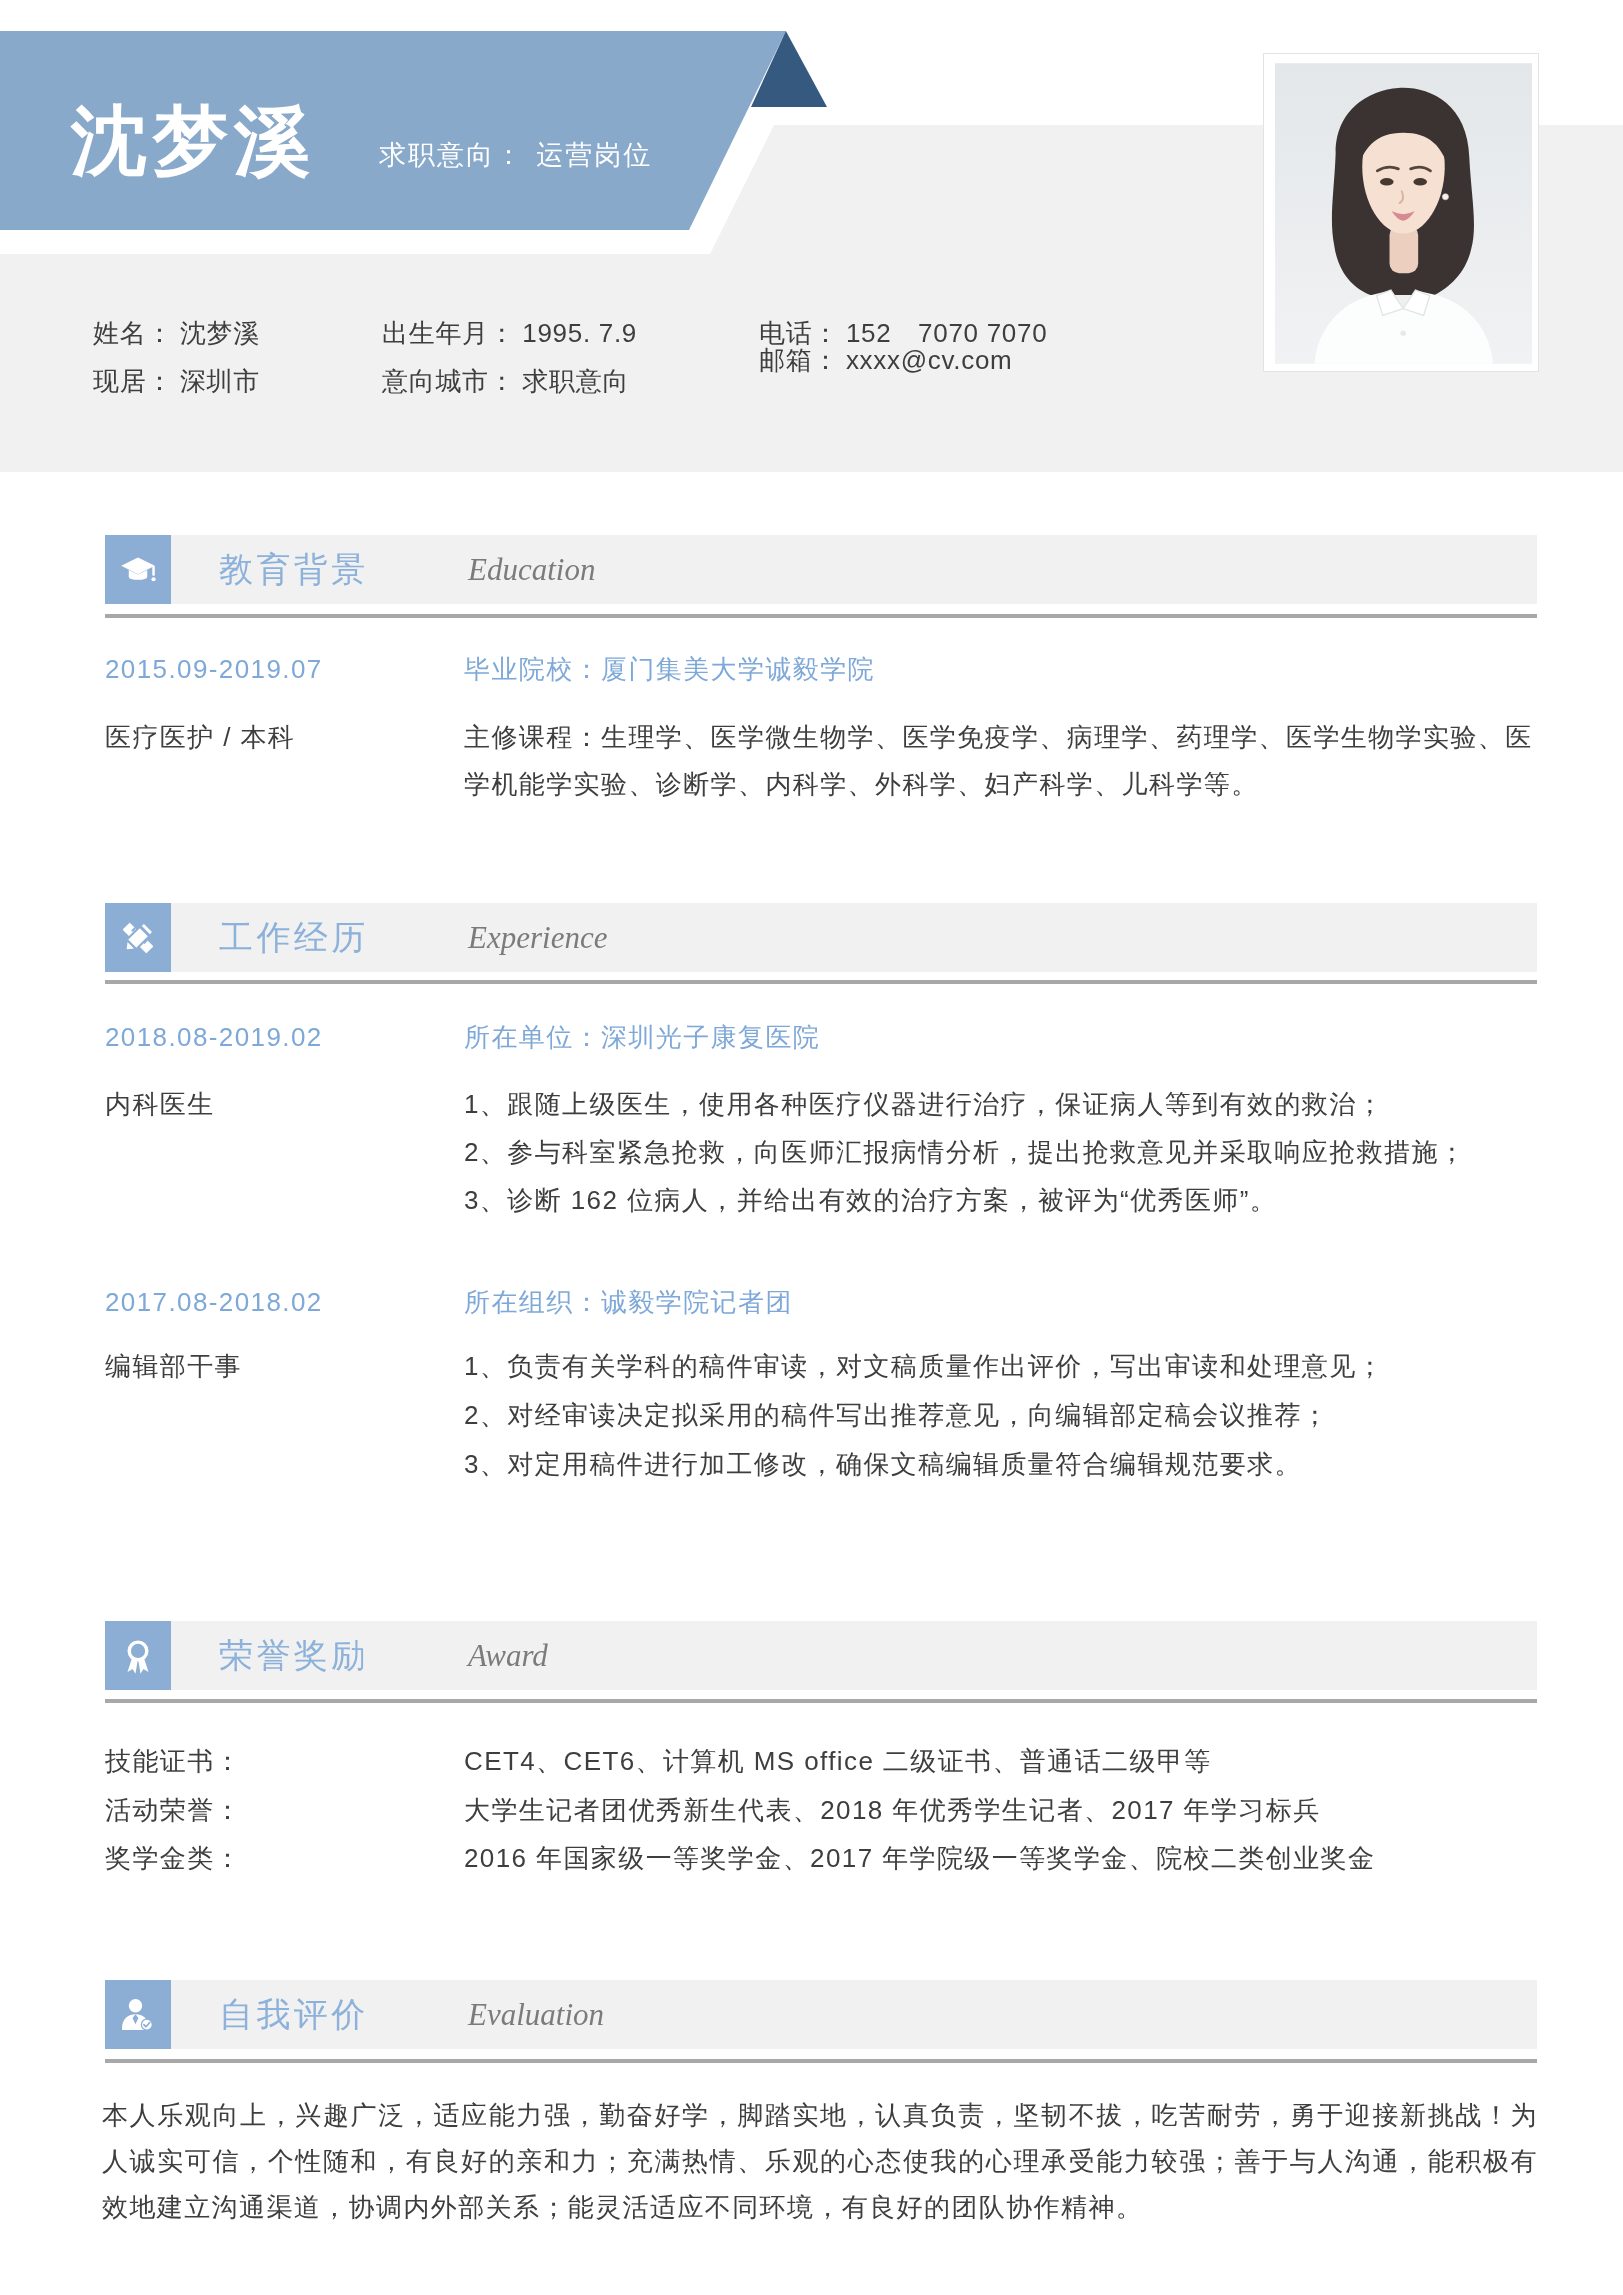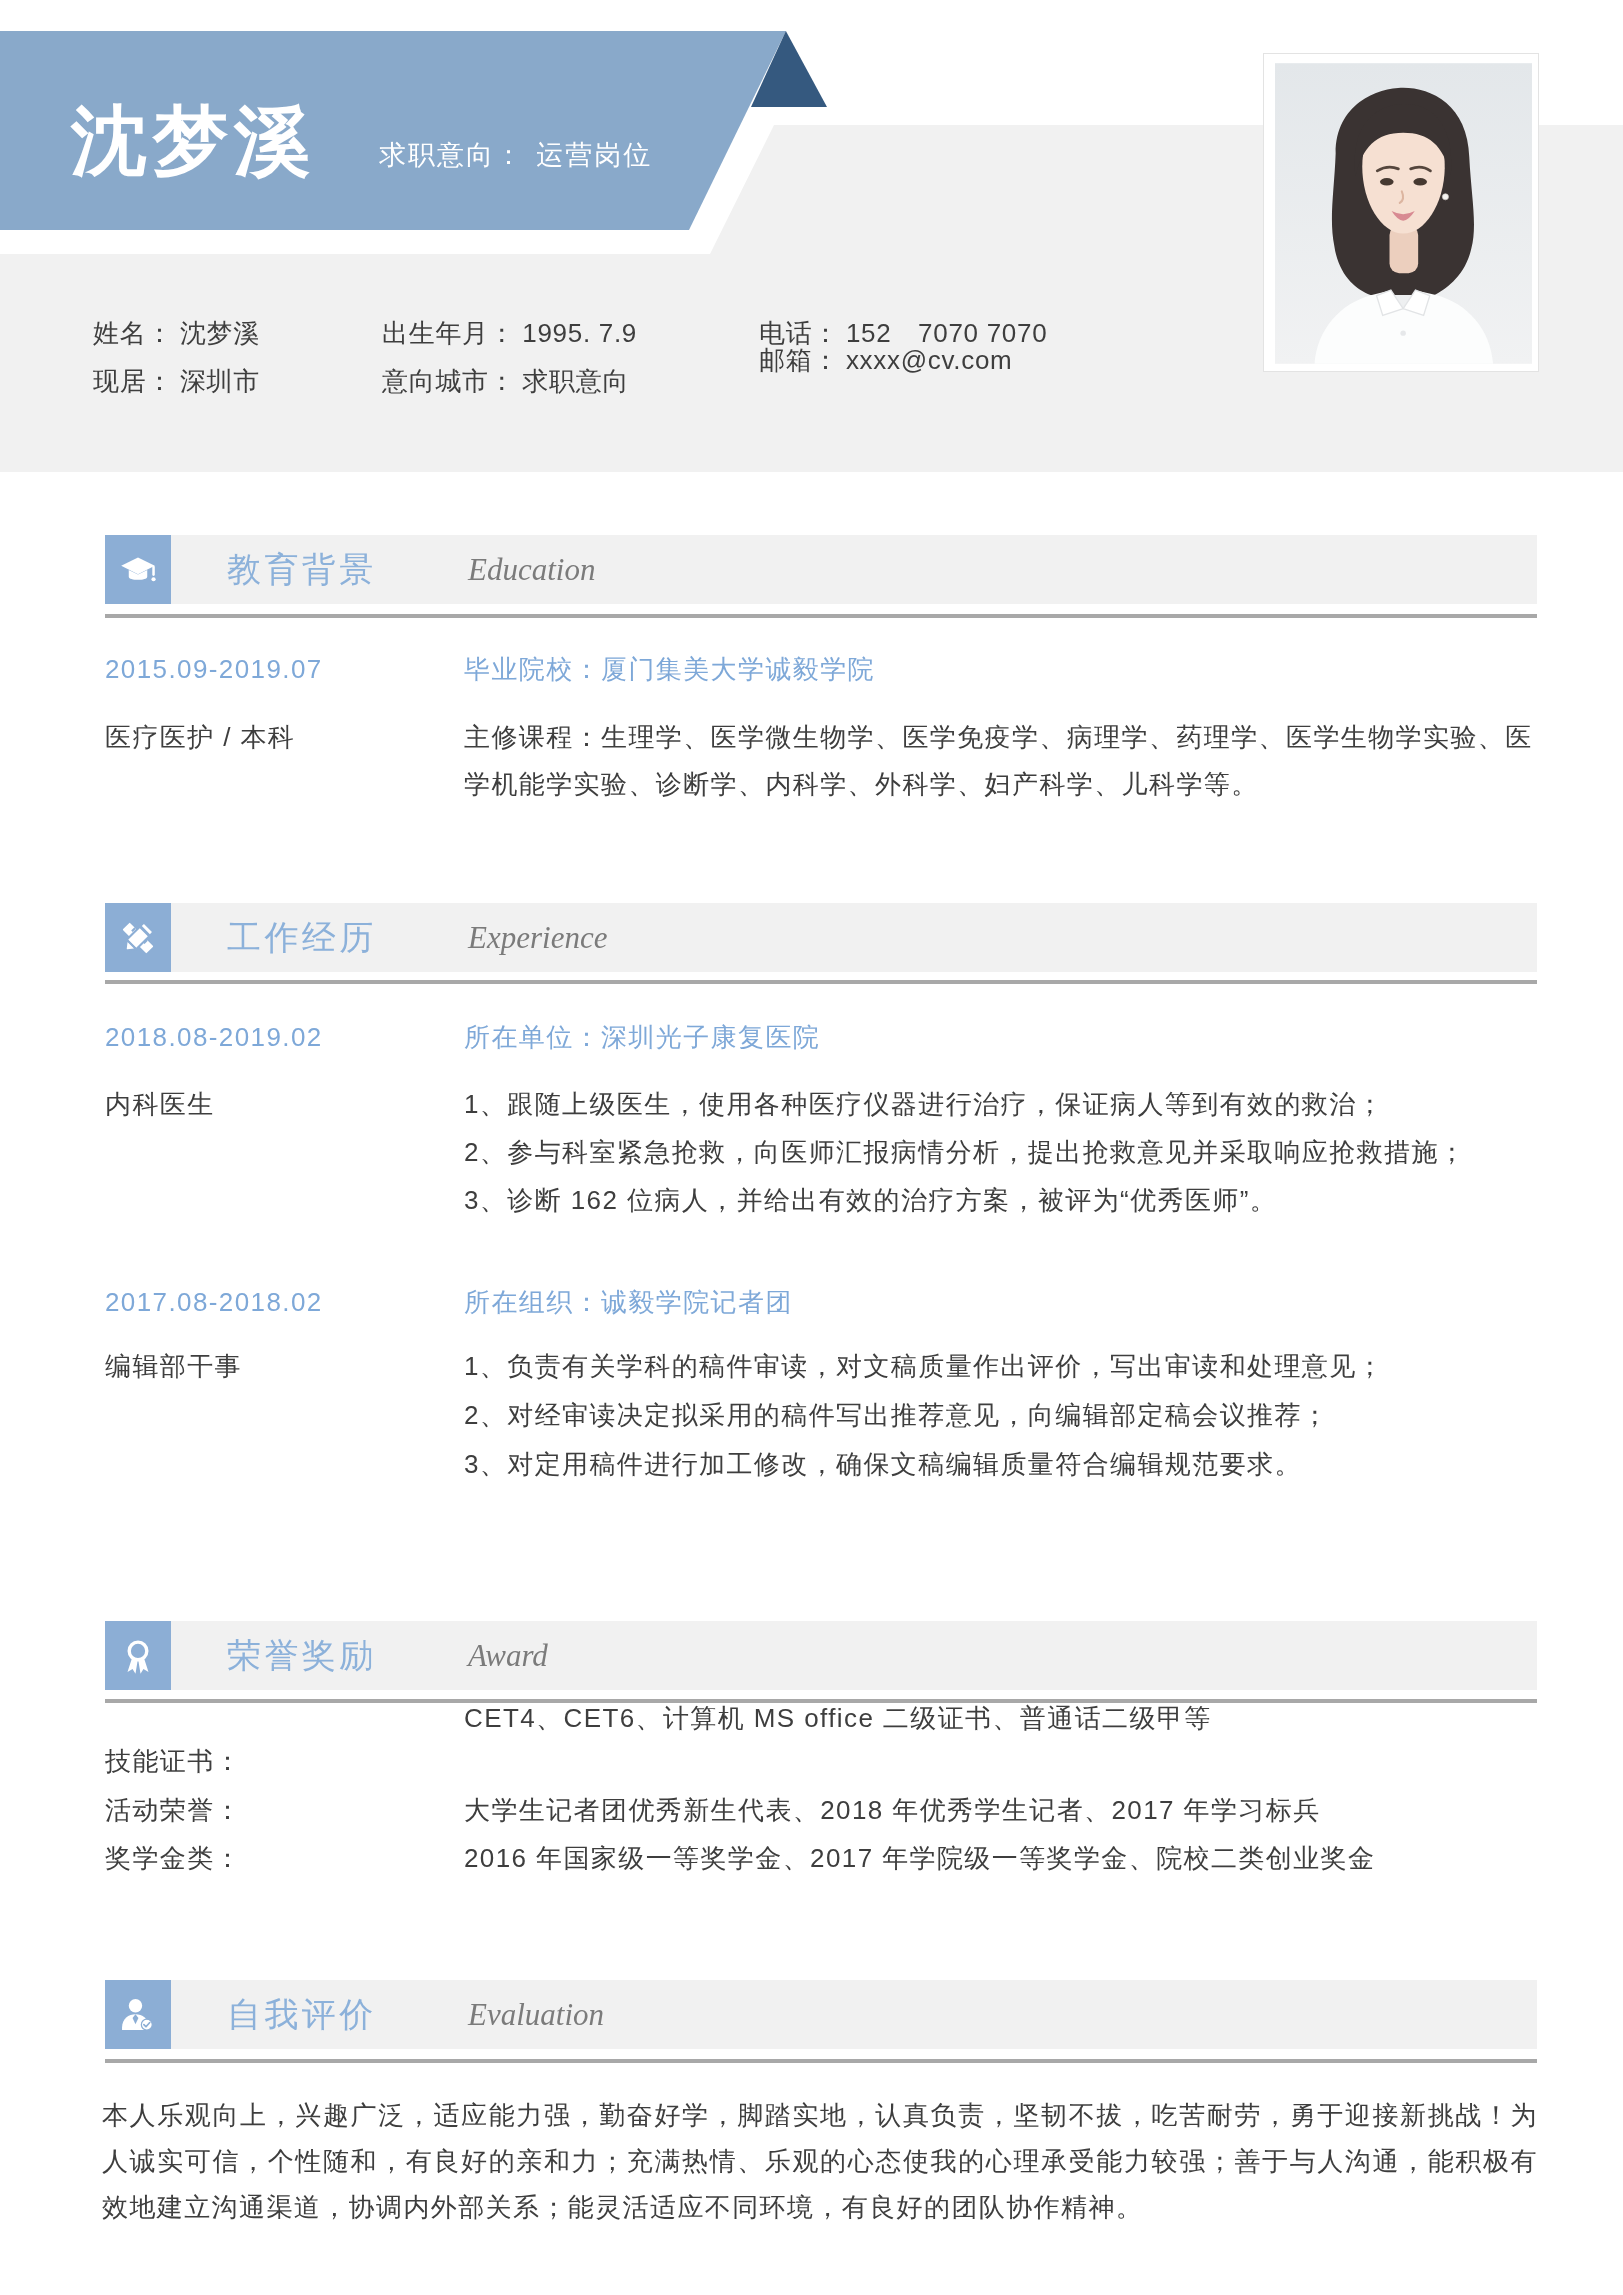--- a/index.html
+++ b/index.html
@@ -40,21 +40,21 @@
   
   .photo-frame{left:1263px;top:53px;width:276px;height:319px;background:#ffffff;border:0.7px solid #e3e3e3;}
   .photo{left:1275px;top:63px;width:257px;height:301px;}
 
   
   .sec-icon{position:absolute;left:105px;width:66px;height:69px;background:var(--icon-blue);
             display:flex;align-items:center;justify-content:center;}
   .sec-icon svg{width:42px;height:42px;}
   .sec-bar{position:absolute;left:171px;width:1366px;height:69px;background:var(--bar-gray);}
   .sec-cn{position:absolute;left:48px;top:0;height:69px;line-height:69px;
-          font-size:34px;letter-spacing:3.4px;color:var(--title-blue);margin-left:8px;}
+          font-size:34px;letter-spacing:3.4px;color:var(--title-blue);}
   .sec-en{position:absolute;left:297px;top:0;height:69px;line-height:69px;
           font-size:31px;color:var(--english-gray);font-style:italic;
           font-family:"Liberation Serif","DejaVu Serif",serif;}
   .divider{position:absolute;left:105px;width:1432px;height:4.1px;background:var(--divider-gray);}
 
   
   .t{position:absolute;font-size:26px;line-height:33px;letter-spacing:1.4px;color:var(--body-text);white-space:pre;}
   .blue{color:var(--accent-text-blue);}
   .wrap{white-space:normal;width:1073px;line-height:47px;}
   .para{position:absolute;left:102px;top:2092px;width:1436px;font-size:26px;line-height:46px;
@@ -164,21 +164,21 @@
     <polygon points="64,54 75,88 63,81 56,92 51,62" fill="#fff"></polygon>
   </svg>
 </div>
 <div class="sec-bar" style="top:1621px;">
   <span class="sec-cn">荣誉奖励</span>
   <span class="sec-en">Award</span>
 </div>
 <div class="divider" style="top:1699px;"></div>
 
 <div class="t" style="left:105px;top:1745px;">技能证书：</div>
-<div class="t" style="left:464px;top:1702px;text-align:right;">CET4、CET6、计算机 MS office 二级证书、普通话二级甲等</div>
+<div class="t" style="left:464px;top:1745px;text-align:right;">CET4、CET6、计算机 MS office 二级证书、普通话二级甲等</div>
 <div class="t" style="left:105px;top:1794px;">活动荣誉：</div>
 <div class="t" style="left:464px;top:1794px;text-align:right;">大学生记者团优秀新生代表、2018 年优秀学生记者、2017 年学习标兵</div>
 <div class="t" style="left:105px;top:1842px;">奖学金类：</div>
 <div class="t" style="left:464px;top:1842px;">2016 年国家级一等奖学金、2017 年学院级一等奖学金、院校二类创业奖金</div>
 
 <div class="sec-icon" style="top:1980px;">
   <svg viewBox="0 0 100 100">
     <circle cx="44" cy="28" r="16" fill="#fff"></circle>
     <path d="M12,80 C12,58 28,48 44,48 C60,48 76,58 76,80 L76,86 L12,86 Z" fill="#fff"></path>
     <polygon points="44,48 51,57 44,72 37,57" fill="#8caed5"></polygon>

